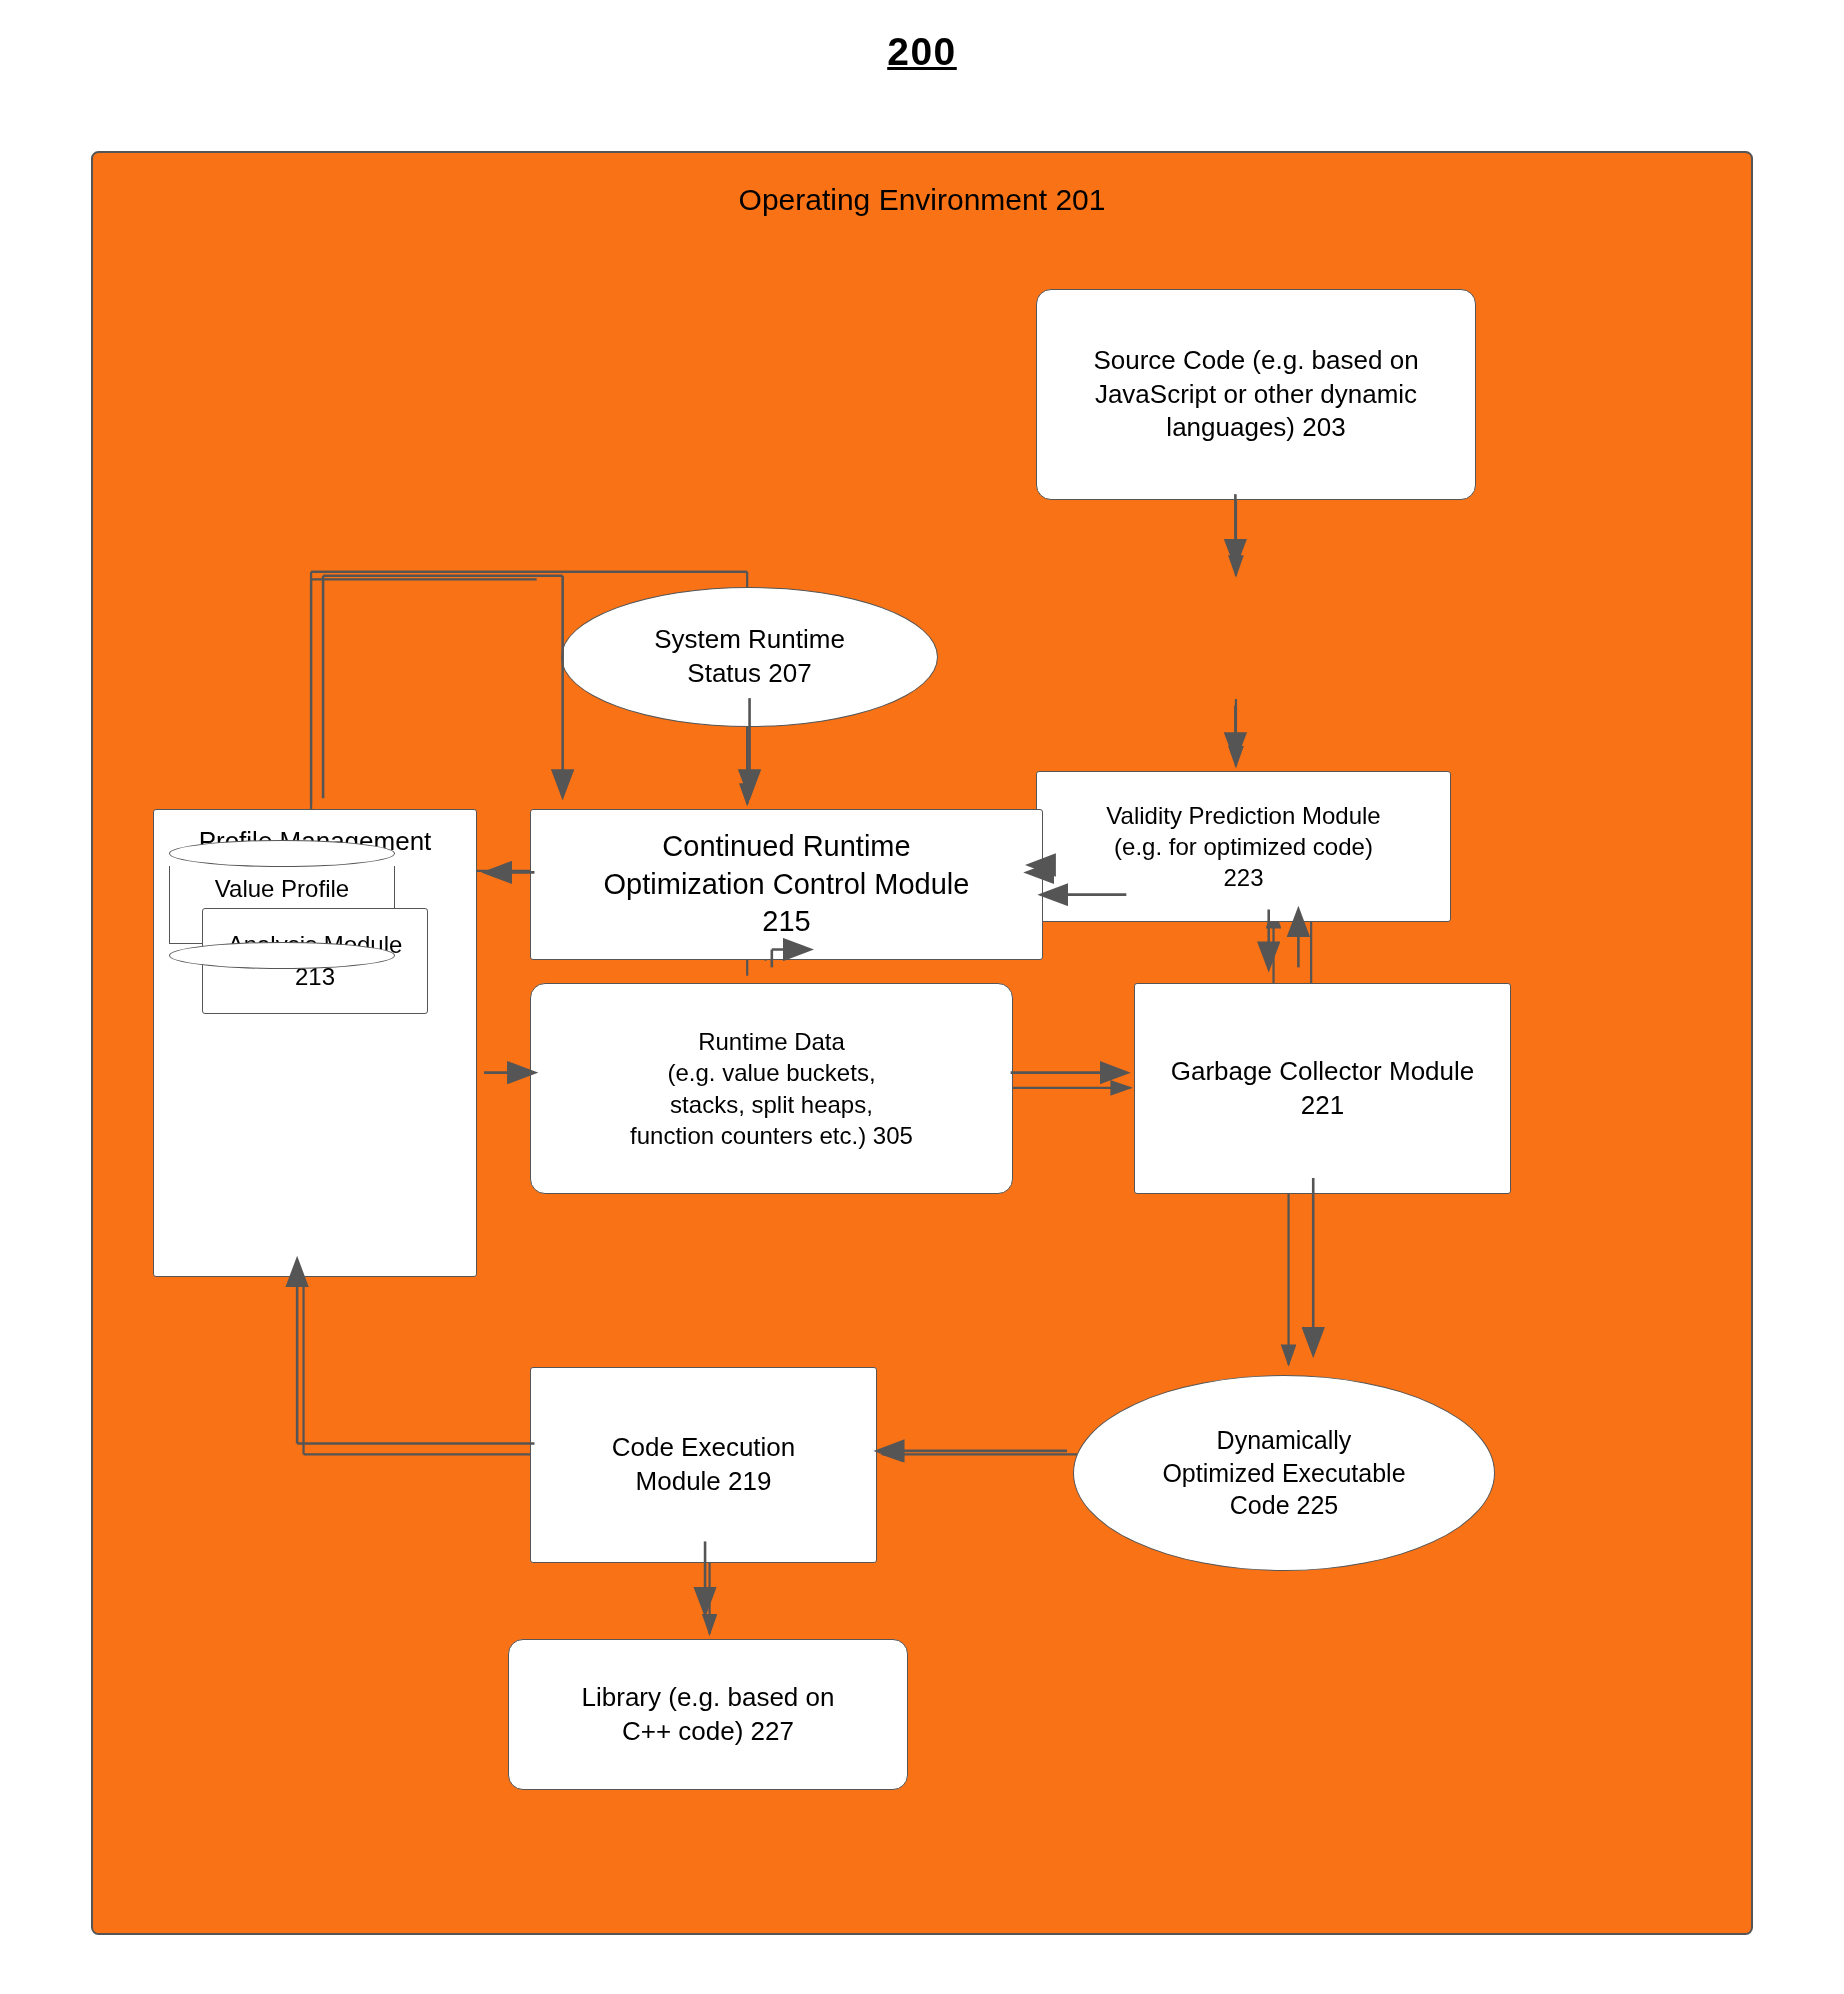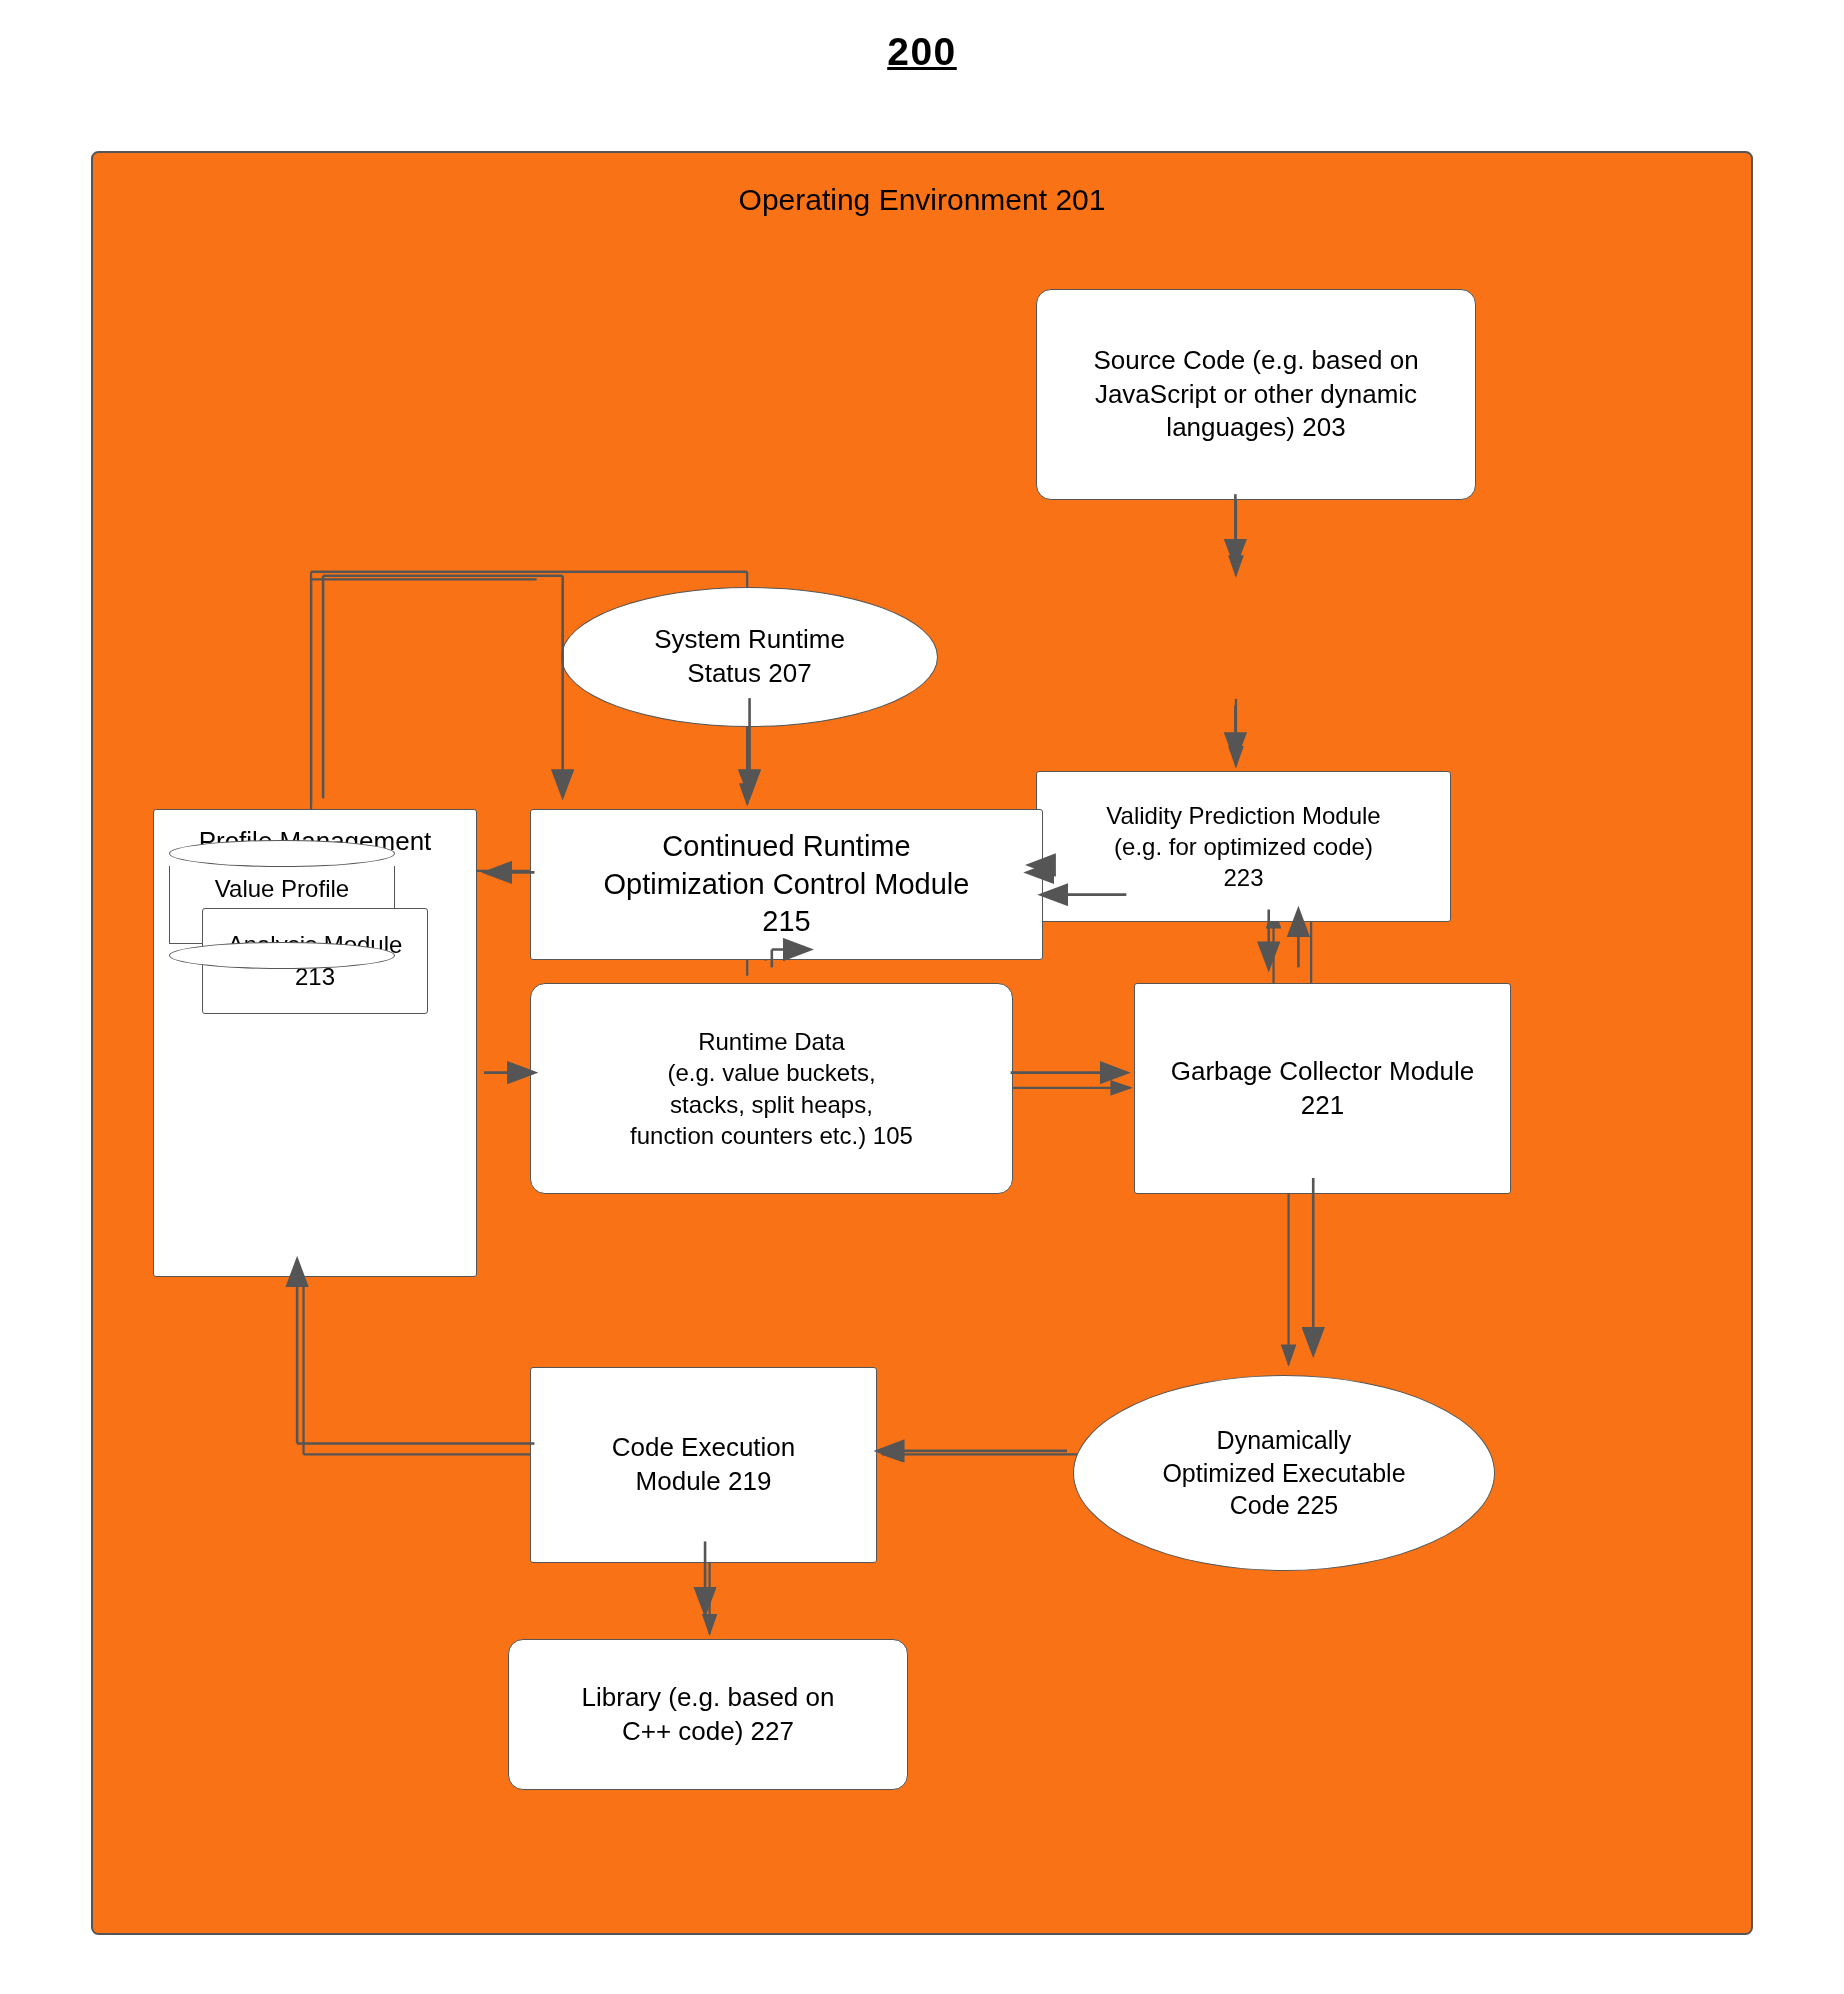--- a/index.html
+++ b/index.html
@@ -201,21 +201,21 @@
     <div class="box sharp-rect" style="position:relative; width:226px; height:106px; margin: 0 auto; font-size:24px;">
       <span style="white-space:pre-line;">Analysis Module
 213</span>
     </div>
   </div>
 
   <div class="box rounded-rect" style="left:437px; top:830px; width:483px; height:211px; font-size:24px;">
     <span style="white-space:pre-line;">Runtime Data
 (e.g. value buckets,
 stacks, split heaps,
-function counters etc.) 105</span>
+function counters etc.) 305</span>
   </div>
 
   <div class="box sharp-rect" style="left:1041px; top:830px; width:377px; height:211px; font-size:26px;">
     <span style="white-space:pre-line;">Garbage Collector Module
 221</span>
   </div>
 
   <div class="box sharp-rect" style="left:437px; top:1214px; width:347px; height:196px; font-size:26px;">
     <span style="white-space:pre-line;">Code Execution
 Module  219</span>

